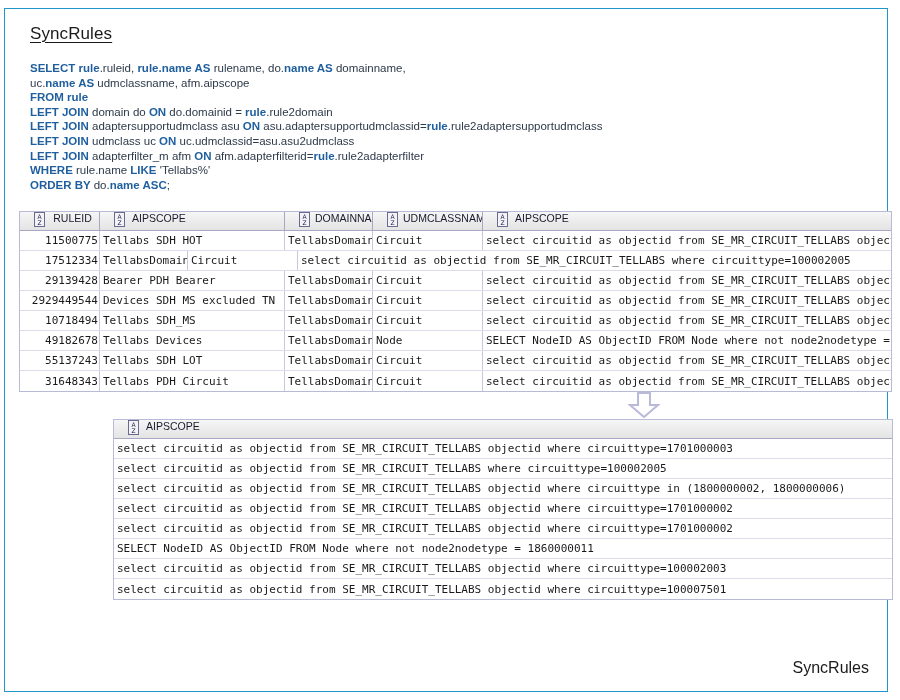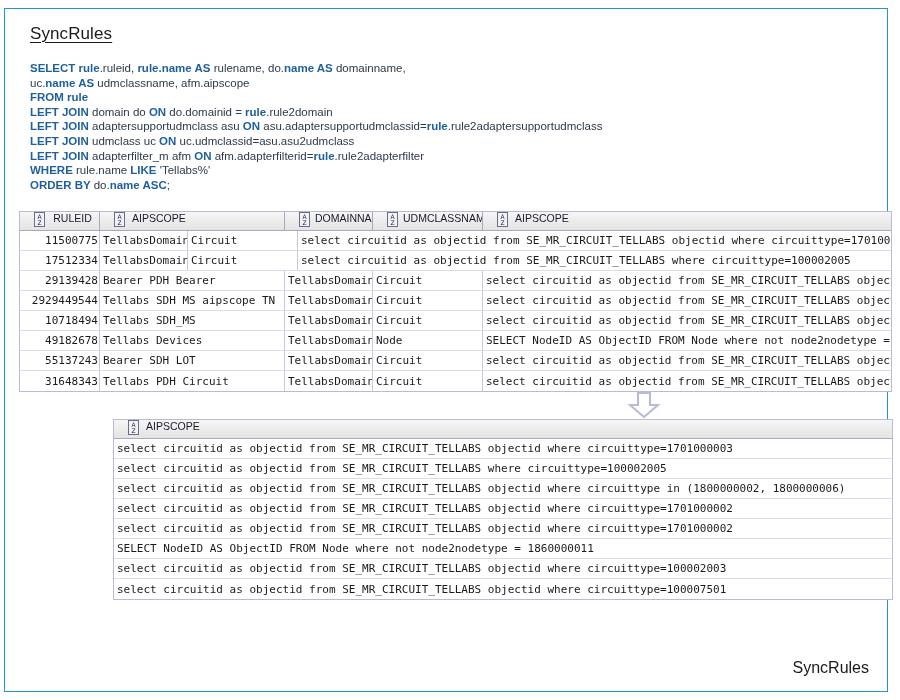--- a/index.html
+++ b/index.html
@@ -233,61 +233,62 @@
           <span class="az-icon">
             <i>A</i>
             <i>Z</i>
           </span>
           <span class="htext">AIPSCOPE</span>
         </div>
       </div>
     <div id="top-grid-body">
         <div class="grid-row">
           <div class="cell c-ruleid num">11500775</div>
+          <div class="cell c-rulename">Tellabs SDH HOT</div>
           <div class="cell c-domain">TellabsDomain</div>
           <div class="cell c-udm">Circuit</div>
           <div class="cell c-aipscope">select circuitid as objectid from SE_MR_CIRCUIT_TELLABS objectid where circuittype=1701000003</div>
         </div>
         <div class="grid-row">
           <div class="cell c-ruleid num">17512334</div>
           <div class="cell c-domain">TellabsDomain</div>
           <div class="cell c-udm">Circuit</div>
           <div class="cell c-aipscope">select circuitid as objectid from SE_MR_CIRCUIT_TELLABS where circuittype=100002005</div>
         </div>
         <div class="grid-row">
           <div class="cell c-ruleid num">29139428</div>
           <div class="cell c-rulename">Bearer PDH Bearer</div>
           <div class="cell c-domain">TellabsDomain</div>
           <div class="cell c-udm">Circuit</div>
           <div class="cell c-aipscope">select circuitid as objectid from SE_MR_CIRCUIT_TELLABS objectid where circuittype in (1800000002, 1800000006)</div>
         </div>
         <div class="grid-row">
           <div class="cell c-ruleid num">2929449544</div>
-          <div class="cell c-rulename">Tellabs SDH MS aipscope TN</div>
+          <div class="cell c-rulename">Devices SDH MS excluded TN</div>
           <div class="cell c-domain">TellabsDomain</div>
           <div class="cell c-udm">Circuit</div>
           <div class="cell c-aipscope">select circuitid as objectid from SE_MR_CIRCUIT_TELLABS objectid where circuittype=1701000002</div>
         </div>
         <div class="grid-row">
           <div class="cell c-ruleid num">10718494</div>
           <div class="cell c-rulename">Tellabs SDH_MS</div>
           <div class="cell c-domain">TellabsDomain</div>
           <div class="cell c-udm">Circuit</div>
           <div class="cell c-aipscope">select circuitid as objectid from SE_MR_CIRCUIT_TELLABS objectid where circuittype=1701000002</div>
         </div>
         <div class="grid-row">
           <div class="cell c-ruleid num">49182678</div>
           <div class="cell c-rulename">Tellabs Devices</div>
           <div class="cell c-domain">TellabsDomain</div>
           <div class="cell c-udm">Node</div>
           <div class="cell c-aipscope">SELECT NodeID AS ObjectID FROM Node where not node2nodetype = 1860000011</div>
         </div>
         <div class="grid-row">
           <div class="cell c-ruleid num">55137243</div>
-          <div class="cell c-rulename">Bearer SDH LOT</div>
+          <div class="cell c-rulename">Tellabs SDH LOT</div>
           <div class="cell c-domain">TellabsDomain</div>
           <div class="cell c-udm">Circuit</div>
           <div class="cell c-aipscope">select circuitid as objectid from SE_MR_CIRCUIT_TELLABS objectid where circuittype=100002003</div>
         </div>
         <div class="grid-row">
           <div class="cell c-ruleid num">31648343</div>
           <div class="cell c-rulename">Tellabs PDH Circuit</div>
           <div class="cell c-domain">TellabsDomain</div>
           <div class="cell c-udm">Circuit</div>
           <div class="cell c-aipscope">select circuitid as objectid from SE_MR_CIRCUIT_TELLABS objectid where circuittype=100007501</div>

